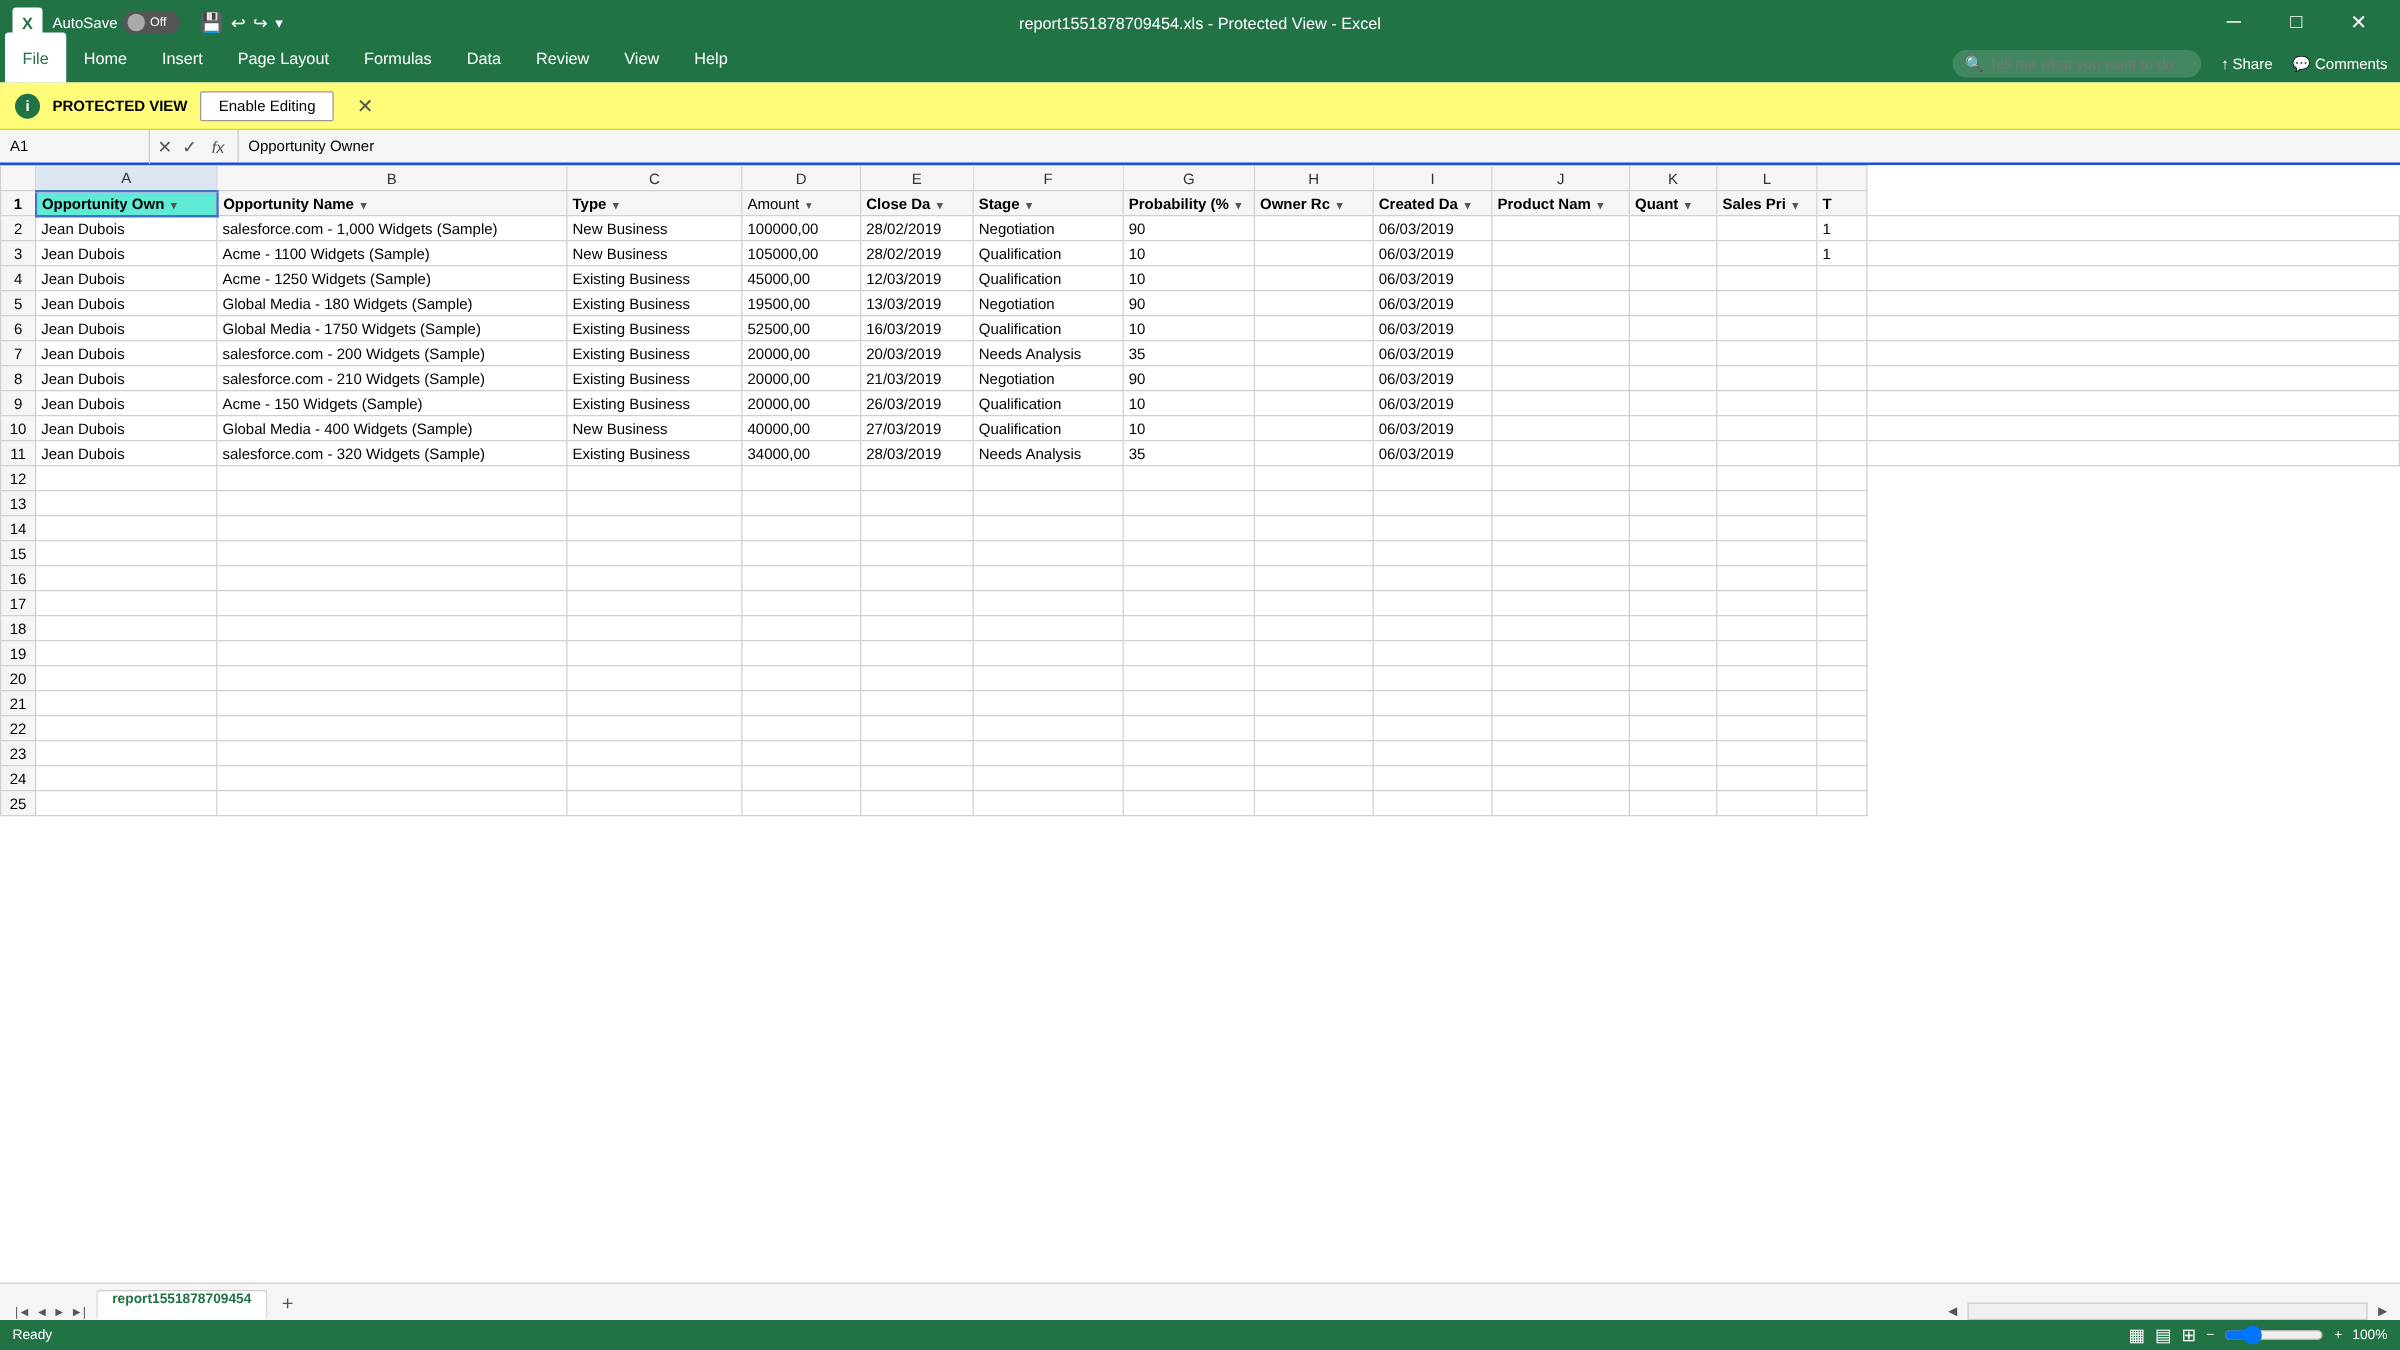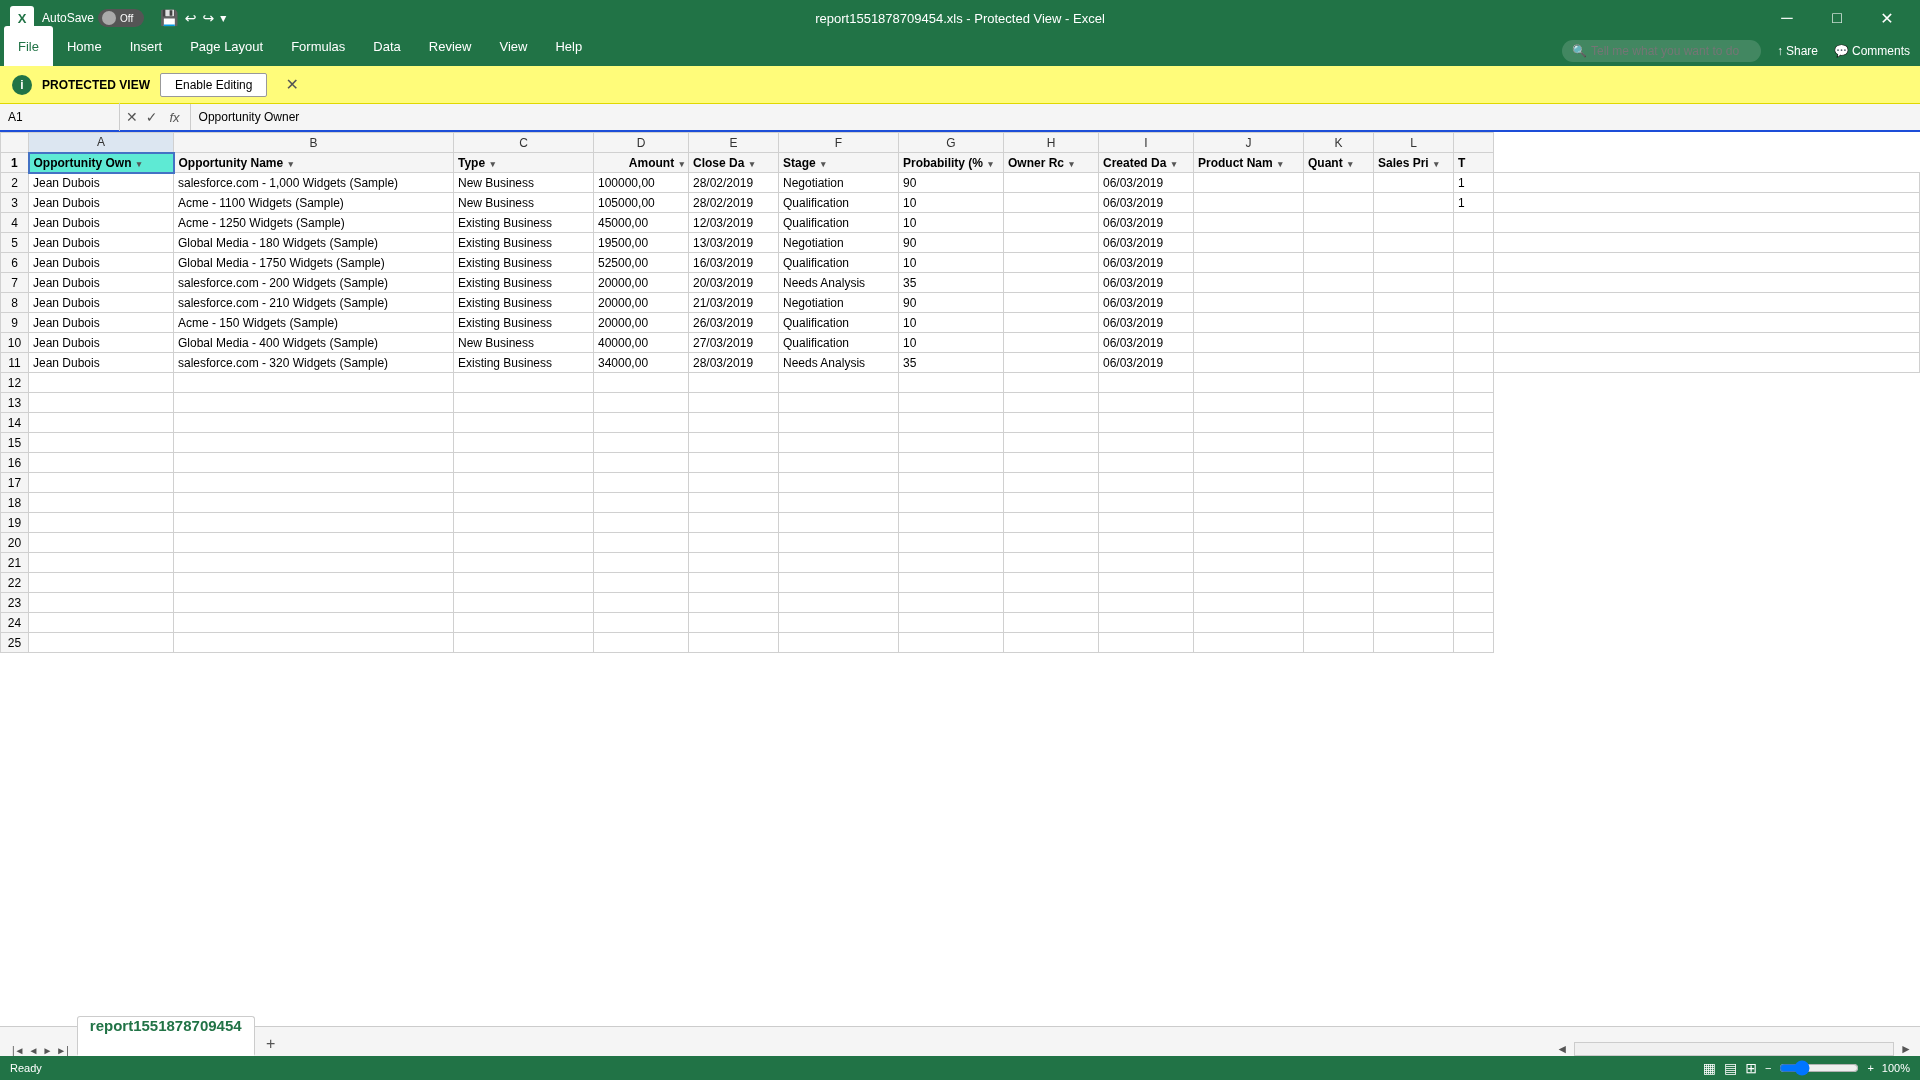--- a/index.html
+++ b/index.html
@@ -235,26 +235,26 @@
     #sheet-tabs {
       height: 30px;
       background: #f5f5f5;
       display: flex;
       align-items: flex-end;
       border-top: 1px solid #ccc;
       padding-left: 8px;
       gap: 4px;
     }
     .sheet-tab {
-      height: 40px;
+      height: 24px;
       padding: 0 12px;
       background: white;
       border: 1px solid #ccc;
       border-bottom: none;
-      font-size: 15px;
+      font-size: 11px;
       cursor: pointer;
       border-radius: 3px 3px 0 0;
     }
     .sheet-tab.active {
       background: white;
       border-bottom: 2px solid white;
       font-weight: bold;
       color: #217346;
     }
     #add-sheet-btn {
@@ -384,21 +384,21 @@
           <th></th>
         </tr>
       </thead>
       <tbody id="sheet-body">
 
         <tr class="row-1">
           <td class="row-num">1</td>
           <td class="col-A selected" style="font-weight:bold;background:#5eead4;border:2px solid #4472c4;">Opportunity Own <span class="filter-arrow">▾</span></td>
           <td style="font-weight:bold;">Opportunity Name <span class="filter-arrow">▾</span></td>
           <td style="font-weight:bold;">Type <span class="filter-arrow">▾</span></td>
-          <td style="font-weight:bold;text-align:right;">Amount <span class="filter-arrow">▾</span></td>
+          <td style="font-weight:normal;">Amount <span class="filter-arrow">▾</span></td>
           <td style="font-weight:bold;">Close Da <span class="filter-arrow">▾</span></td>
           <td style="font-weight:bold;">Stage <span class="filter-arrow">▾</span></td>
           <td style="font-weight:bold;">Probability (% <span class="filter-arrow">▾</span></td>
           <td style="font-weight:bold;">Owner Rc <span class="filter-arrow">▾</span></td>
           <td style="font-weight:bold;">Created Da <span class="filter-arrow">▾</span></td>
           <td style="font-weight:bold;">Product Nam <span class="filter-arrow">▾</span></td>
           <td style="font-weight:bold;">Quant <span class="filter-arrow">▾</span></td>
           <td style="font-weight:bold;">Sales Pri <span class="filter-arrow">▾</span></td>
           <td style="font-weight:bold;">T</td>
         </tr>

